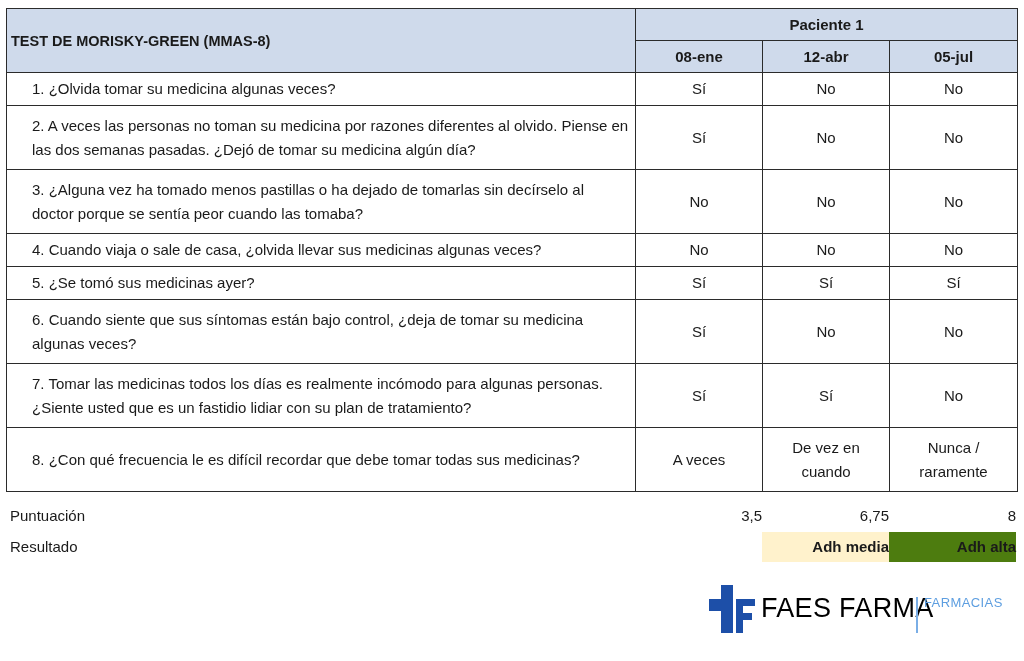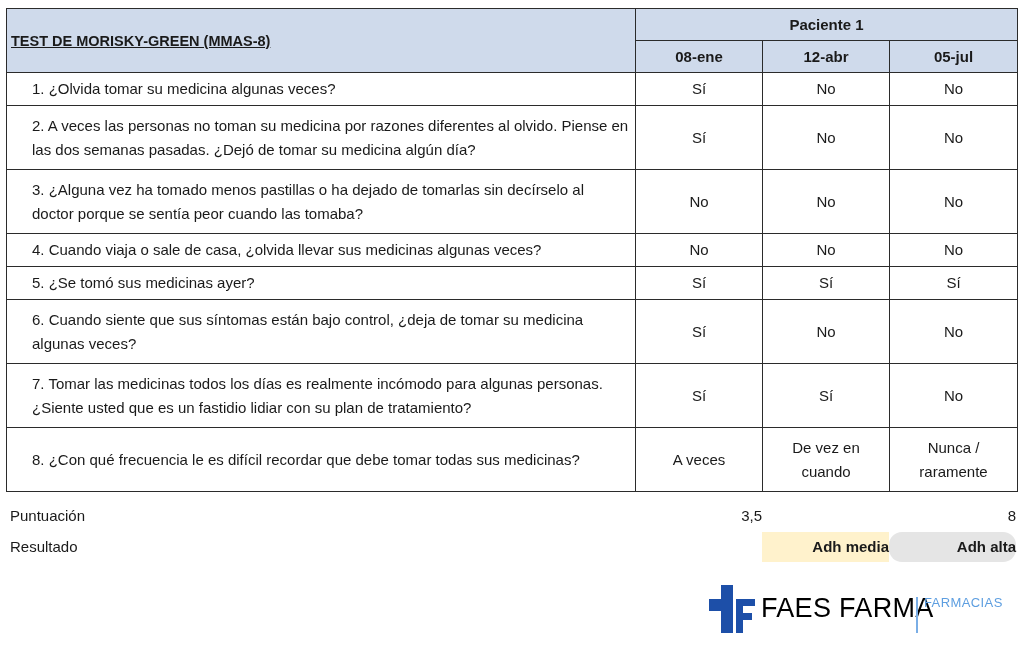--- a/index.html
+++ b/index.html
@@ -33,21 +33,20 @@
       vertical-align: middle;
     }
     .hdr {
       background: #cfdaeb;
       font-weight: bold;
     }
     .title-cell {
       text-align: left;
       padding-left: 4px !important;
       font-size: 14.5px;
-      text-decoration: underline;
     }
     .patient-cell {
       text-align: center;
       height: 31px;
     }
     .date-cell {
       text-align: center;
       height: 31px;
     }
     .q-cell {
@@ -194,27 +193,28 @@
       <td class="a-cell" style="padding:0 20px;">De vez en cuando</td>
       <td class="a-cell" style="padding:0 24px;">Nunca / raramente</td>
     </tr>
   </tbody>
     </table>
 </div>
 
 <div class="summary score-row">
   <span class="label">Puntuación</span>
   <span class="val" style="left:629px;">3,5</span>
+  <span class="val" style="left:756px;">6,75</span>
   <span class="val" style="left:883px;">8</span>
 </div>
 
 <div class="summary result-row">
   <span class="label">Resultado</span>
   <span class="val" style="left:756px; background:#fff2cc;">Adh media</span>
-  <span class="val" style="left:883px; background:#e5e5e5;border-radius:13px;">Adh alta</span>
+  <span class="val" style="left:883px; background:#4d7c0f;">Adh alta</span>
 </div>
 
 <div class="logo">
   <svg width="46" height="48" viewBox="0 0 46 48">
     <rect x="12" y="0" width="12" height="48" fill="#1d4fa8"></rect>
     <rect x="0" y="14" width="24" height="12" fill="#1d4fa8"></rect>
     <rect x="27" y="14" width="19" height="7" fill="#1d4fa8"></rect>
     <rect x="27" y="14" width="7" height="34" fill="#1d4fa8"></rect>
     <rect x="27" y="28" width="16" height="7" fill="#1d4fa8"></rect>
   </svg>

